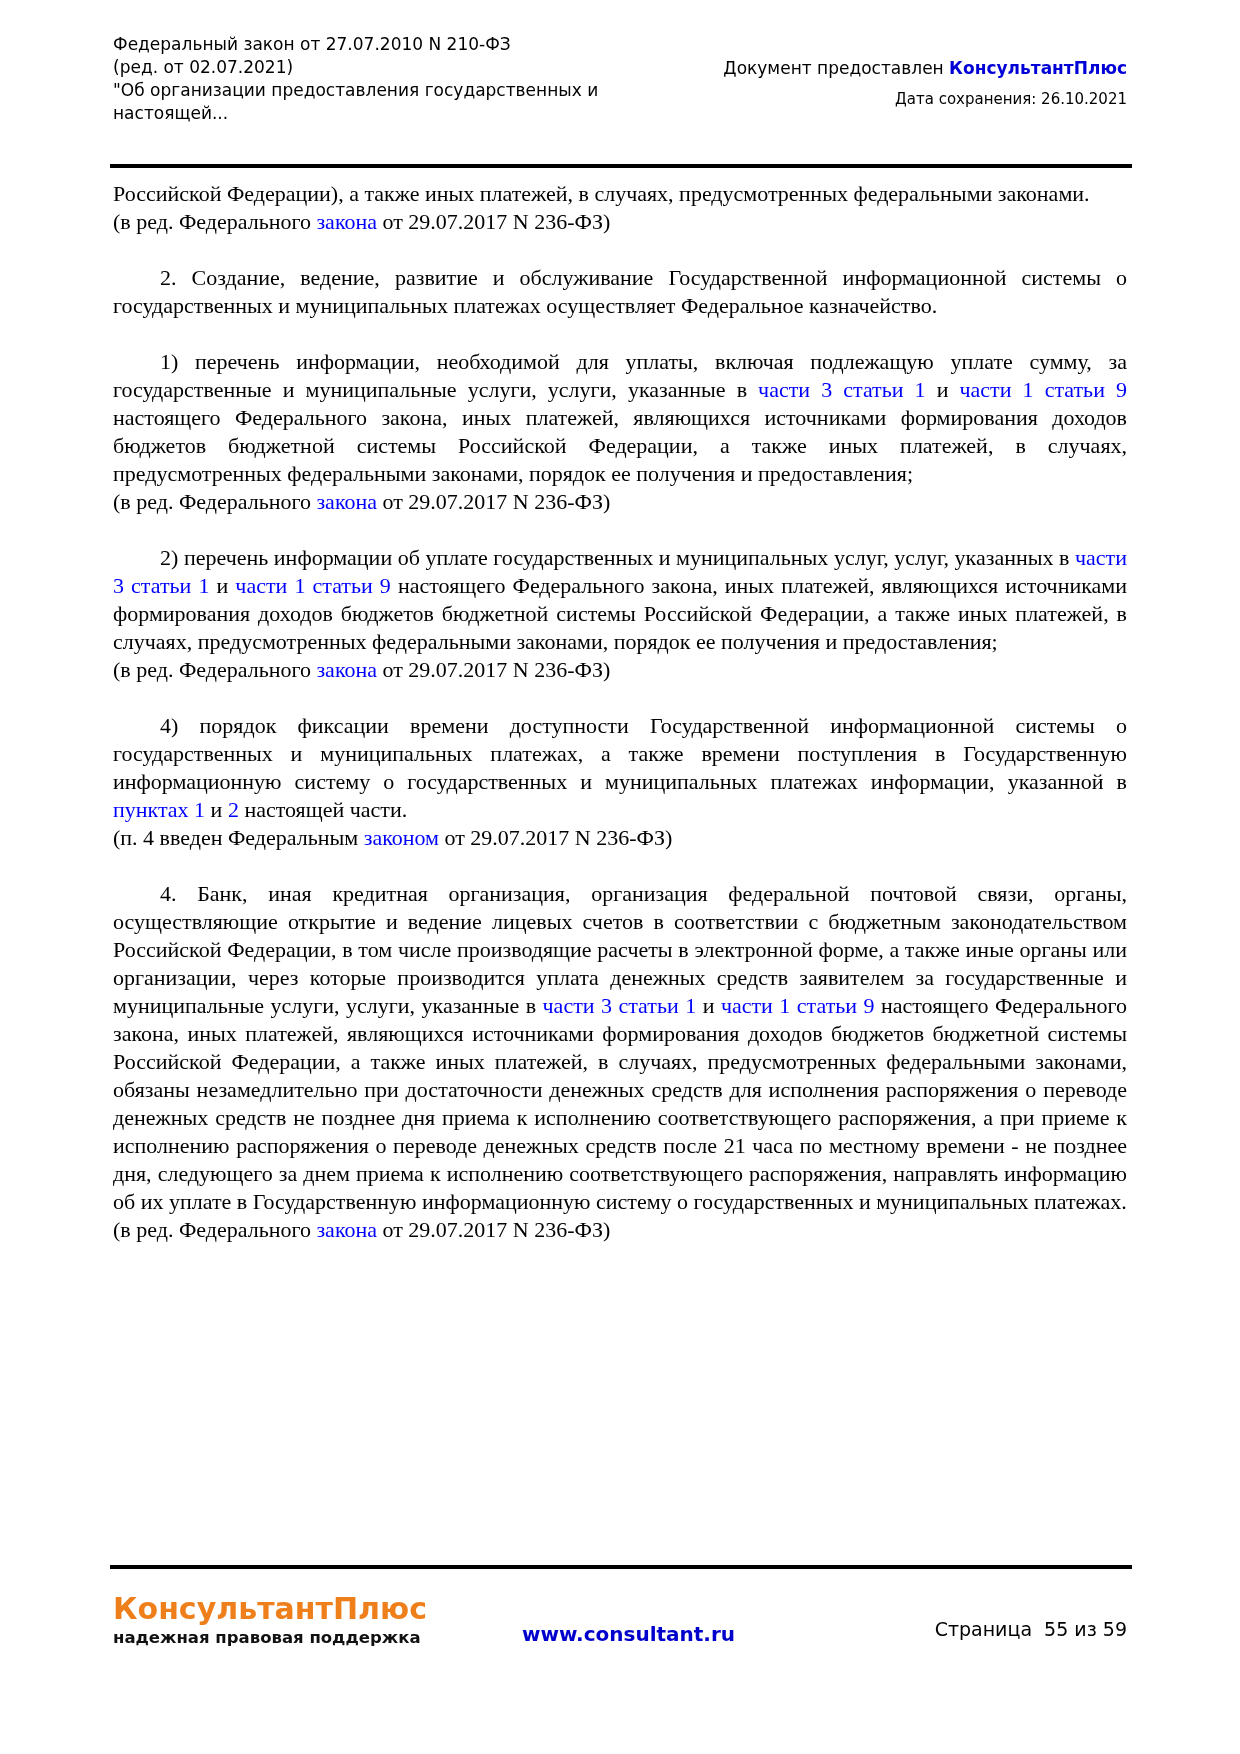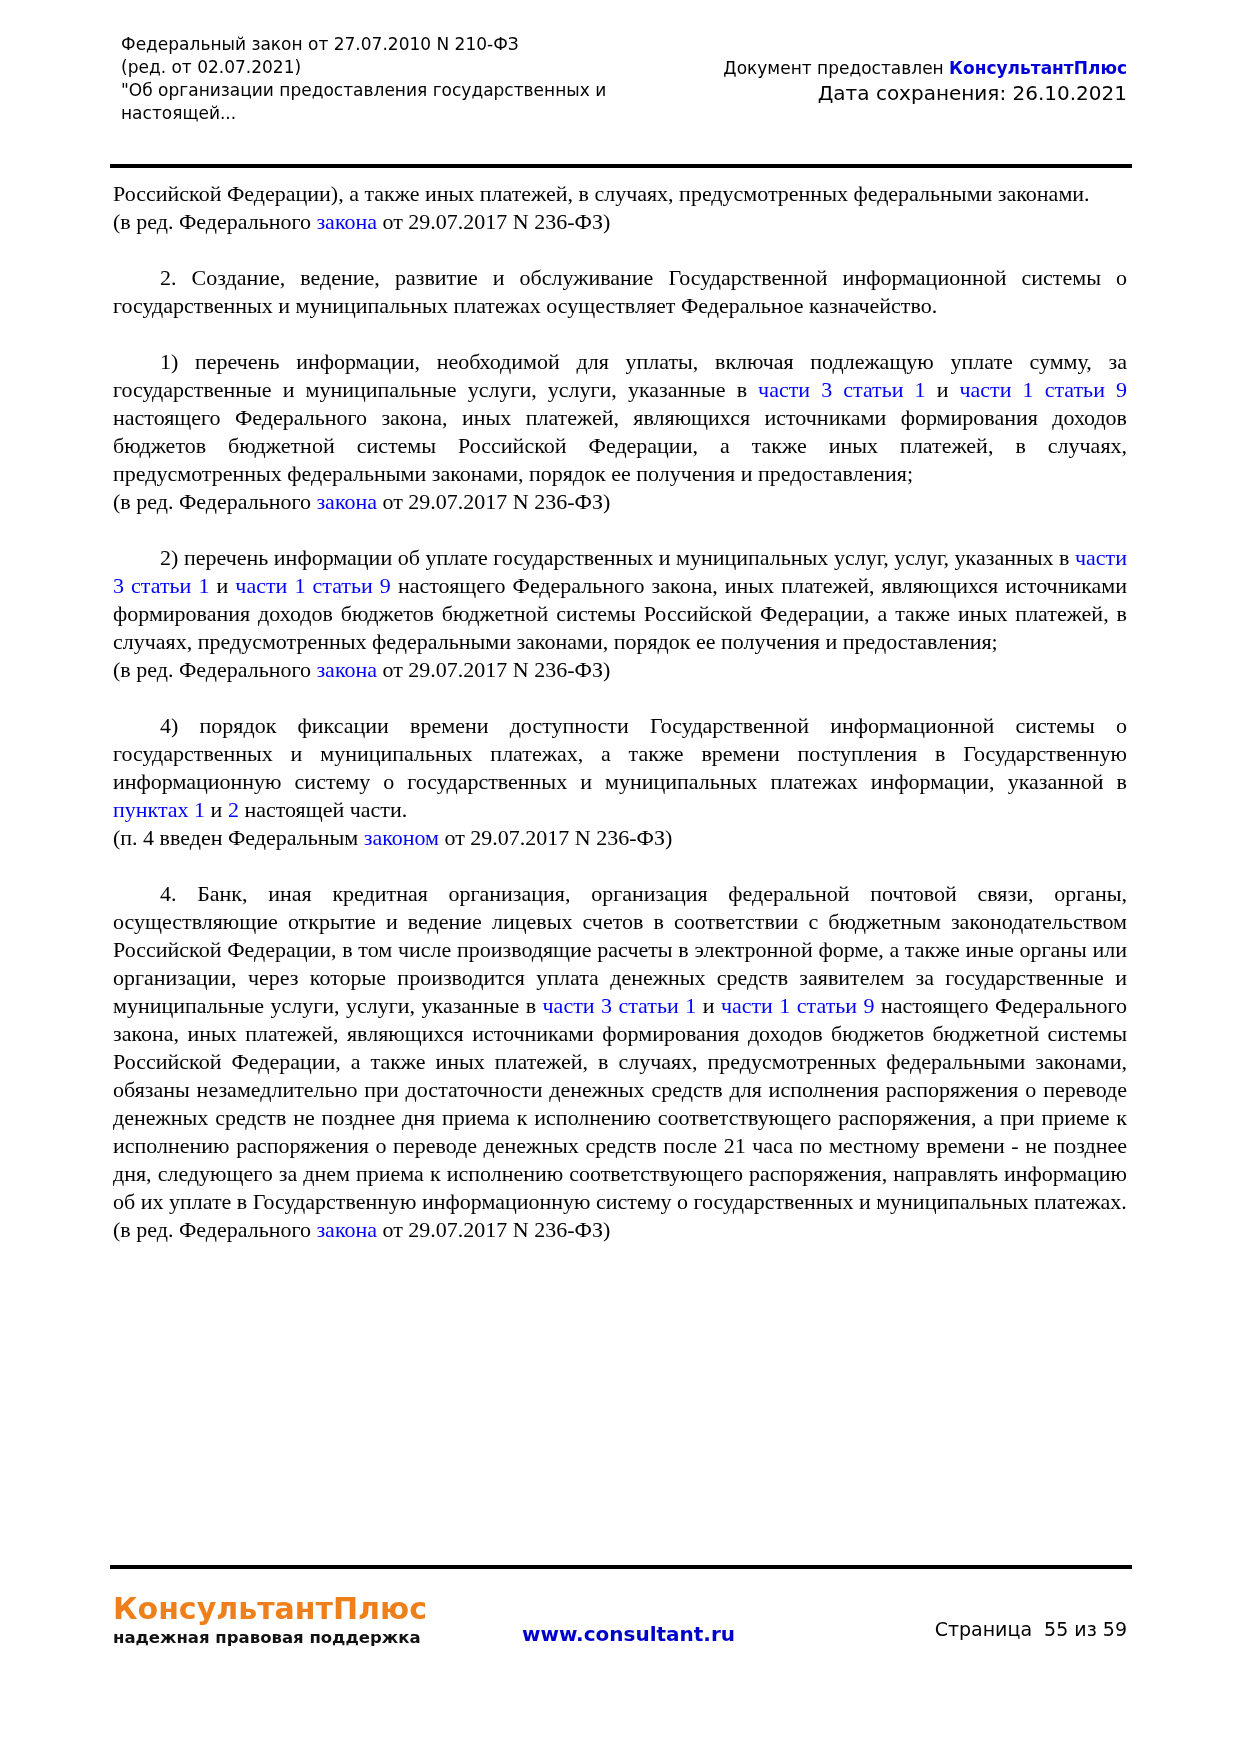--- a/index.html
+++ b/index.html
@@ -8,28 +8,28 @@
     width:1240px;height:1754px;
     background:#ffffff;
     font-family:"Liberation Serif", serif;
     color:#000;
     overflow:hidden;
   }
   
   .hdr-left{
     position:absolute;left:113px;top:33px;width:560px;
     font-family:"DejaVu Sans", sans-serif;
-    font-size:17px;line-height:23px;color:#000;margin-left:8px;
+    font-size:17px;line-height:23px;color:#000;
   }
   .hdr-right{
     position:absolute;right:113px;top:57px;width:520px;
     font-family:"DejaVu Sans", sans-serif;
     font-size:17px;line-height:23px;text-align:right;color:#000;
   }
-  .hdr-right .date-line{font-size:20px;margin-top:2px;text-align:right;}
+  .hdr-right .date-line{font-size:15px;margin-top:8px;text-align:right;}
   .brand-link{color:#0000d7;font-weight:bold;text-decoration:none;cursor:pointer;}
   .rule{
     position:absolute;left:110px;width:1022px;height:4px;background:#000;
   }
   .rule-top{top:164px;}
   .rule-bottom{top:1565px;}
   
   .doc-body{
     position:absolute;left:113px;top:180px;width:1014px;
     font-size:22px;line-height:28px;text-align:justify;

